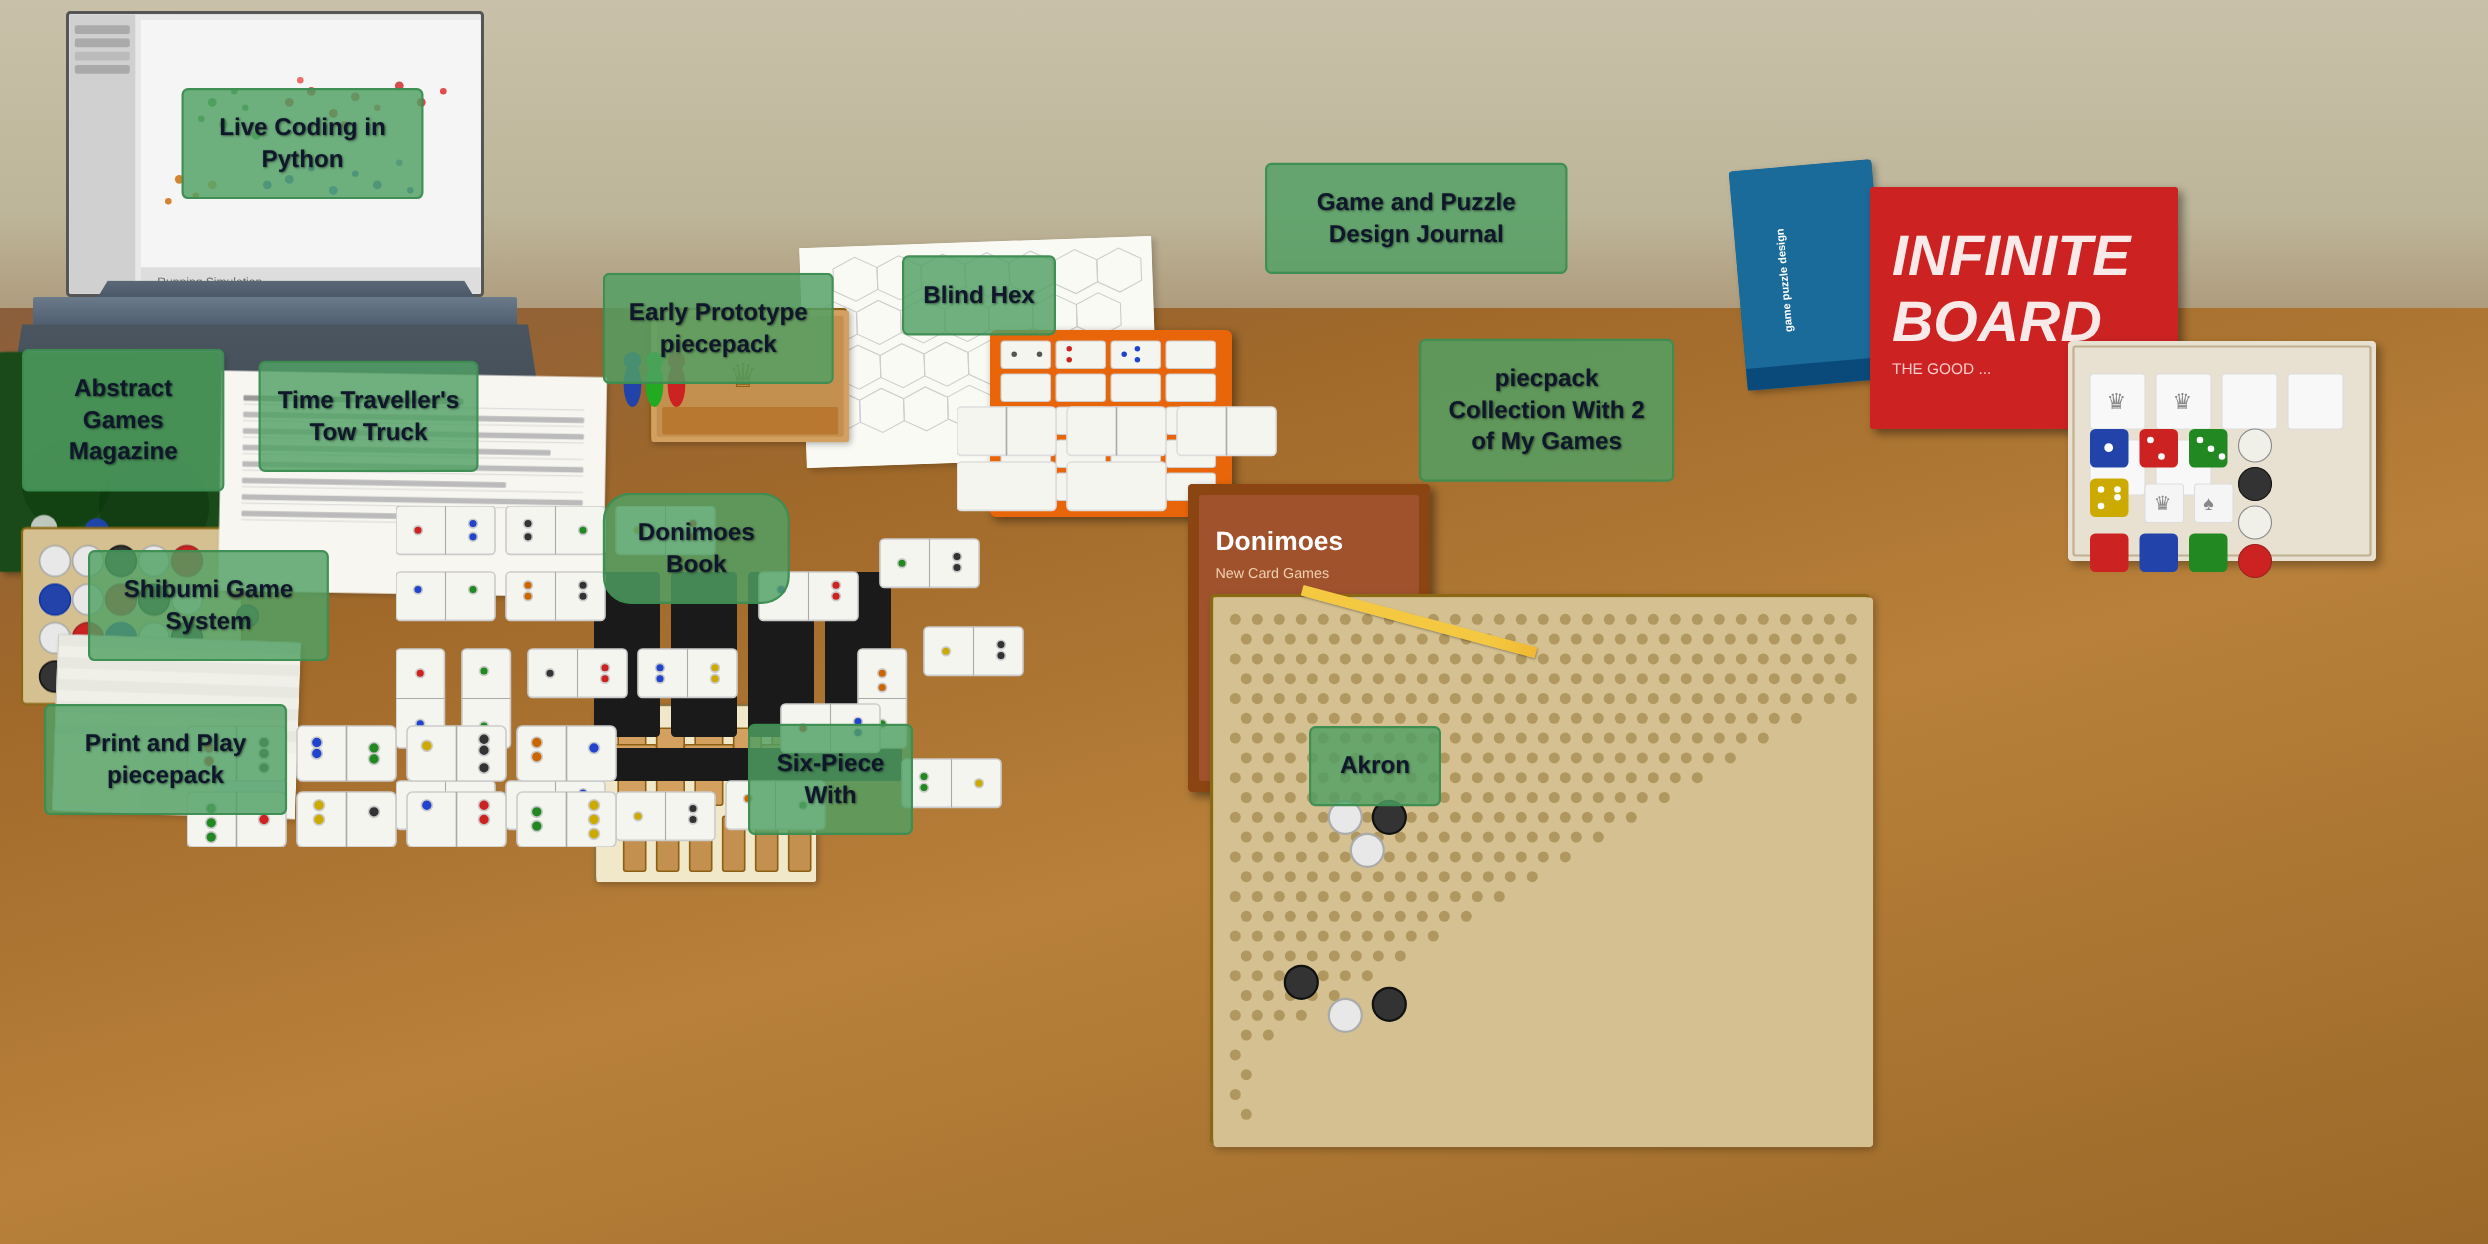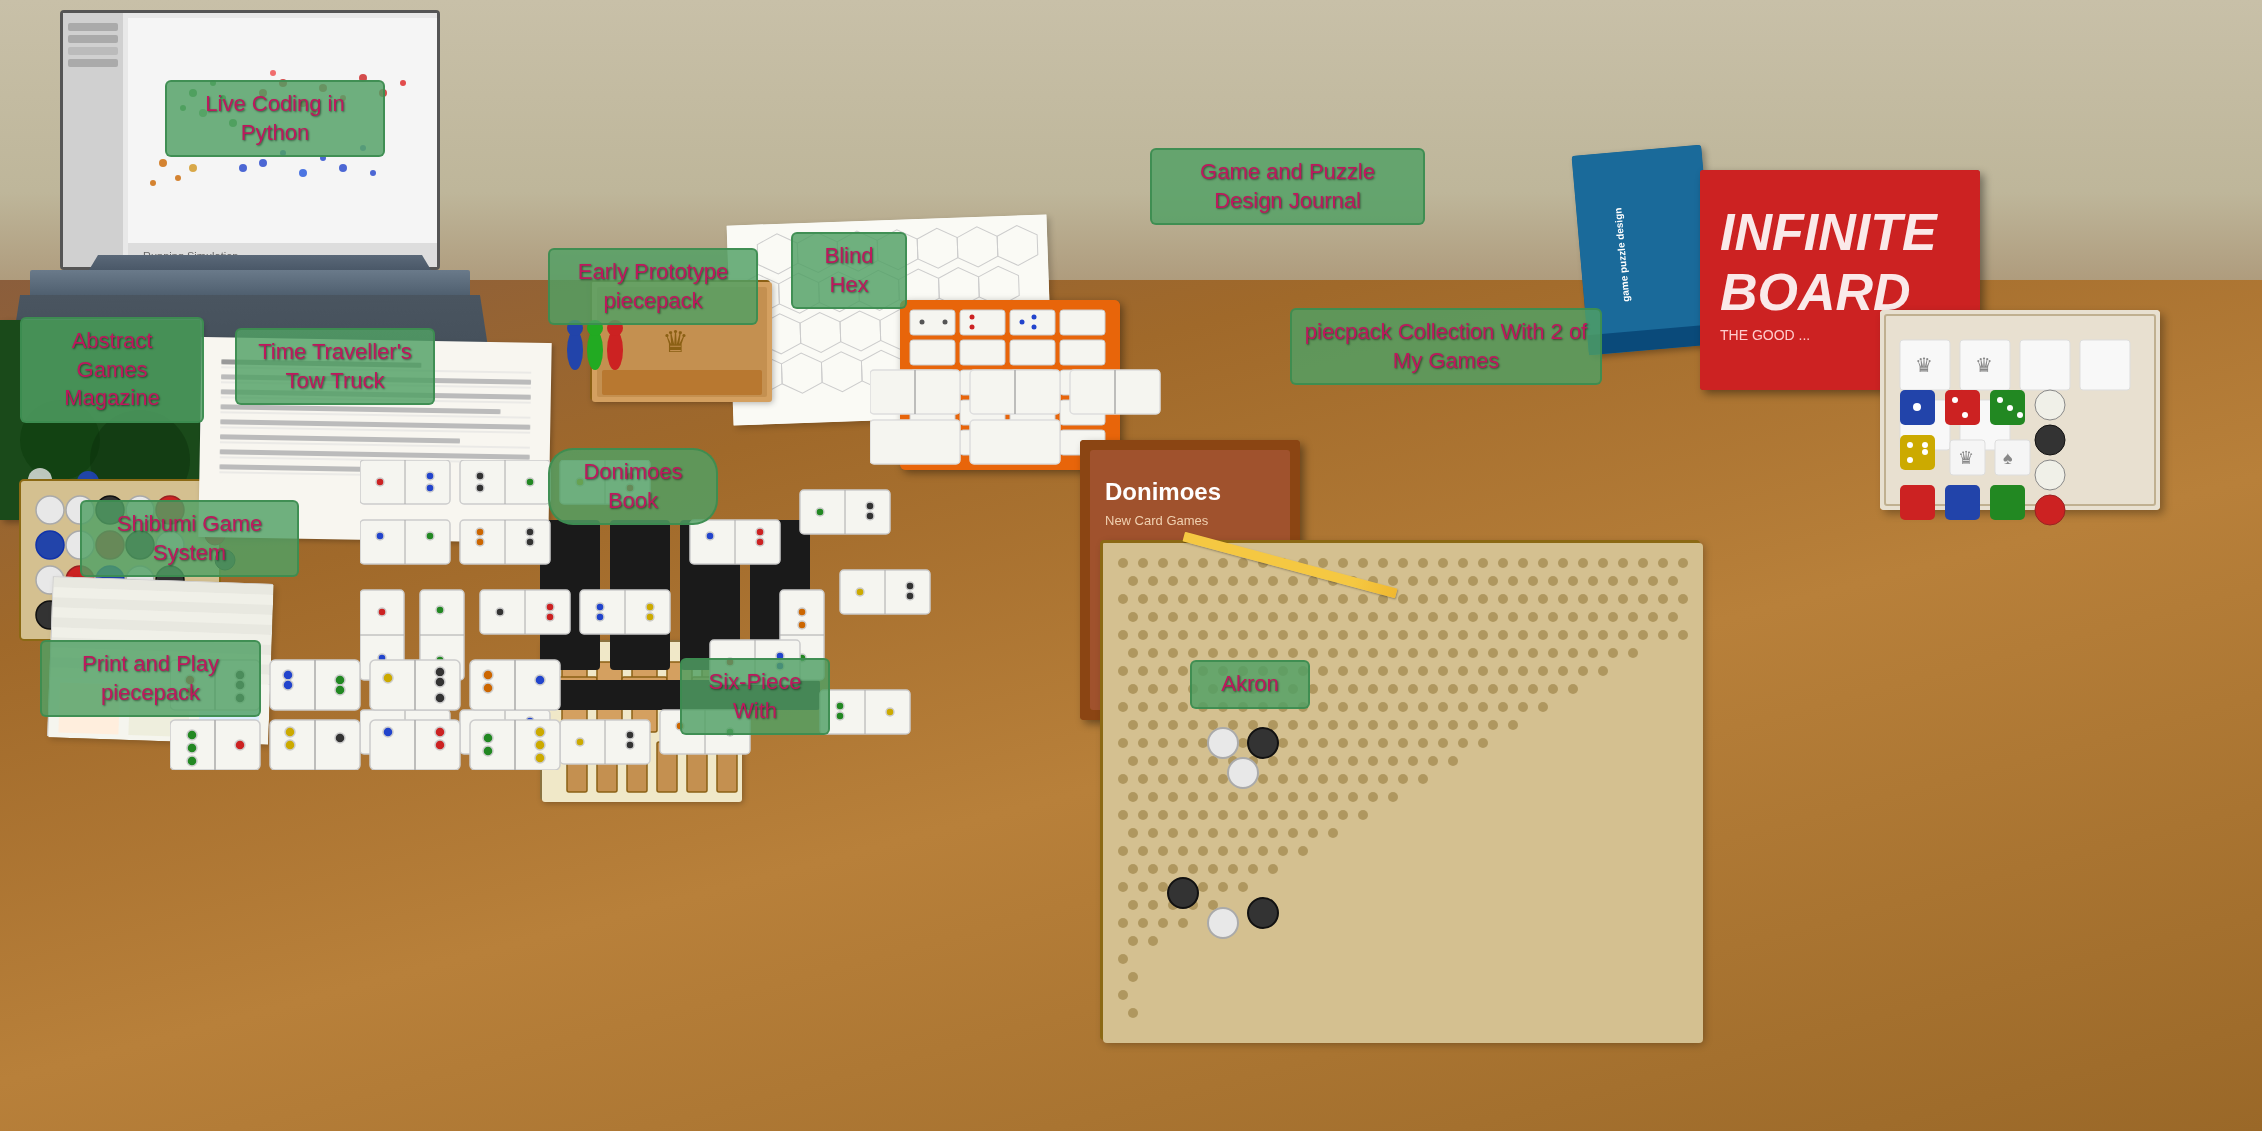--- a/index.html
+++ b/index.html
@@ -71,24 +71,24 @@
       transform: perspective(400px) rotateX(15deg);
       transform-origin: top center;
     }
 
     
     .label-box {
       position: absolute;
       background: rgba(80, 160, 100, 0.82);
       border: 2px solid rgba(60, 140, 80, 0.9);
       border-radius: 6px;
-      padding: 8px 12px;
-      color: #be185d;
+      padding: 20px 12px;
+      color: #0f172a;
       font-size: 22px;
-      font-weight: normal;
+      font-weight: bold;
       text-align: center;
       line-height: 1.3;
       text-shadow: 1px 1px 2px rgba(0,0,0,0.5);
       z-index: 100;
     }
 
     
     #table-surface {
       position: absolute;
       top: 280px;
@@ -1268,27 +1268,27 @@
 
 <div class="label-box" style="left:20px; top:317px; width:184px;text-align:center;">Abstract Games
 Magazine</div>
 
 <div class="label-box" style="left:235px; top:328px; width:200px;">Time Traveller's
 Tow Truck</div>
 
 <div class="label-box" style="left:548px; top:248px; width:210px;">Early Prototype
 piecepack</div>
 
-<div class="label-box" style="left:791px; top:232px; width:116px;">Blind Hex</div>
+<div class="label-box" style="left:820px; top:232px; width:140px;">Blind Hex</div>
 
 <div class="label-box" style="left:1150px; top:148px; width:275px;">Game and
 Puzzle Design
 Journal</div>
 
-<div class="label-box" style="left:1290px; top:308px; width:312px;">piecpack Collection
+<div class="label-box" style="left:1290px; top:308px; width:232px;">piecpack Collection
 With 2 of My Games</div>
 
 <div class="label-box" style="left:80px; top:500px; width:219px;">Shibumi
 Game System</div>
 
 <div class="label-box" style="left:548px; top:448px; width:170px;border-radius:25px;">Donimoes
 Book</div>
 
 <div class="label-box" style="left:40px; top:640px; width:221px;">Print and Play
 piecepack</div>

